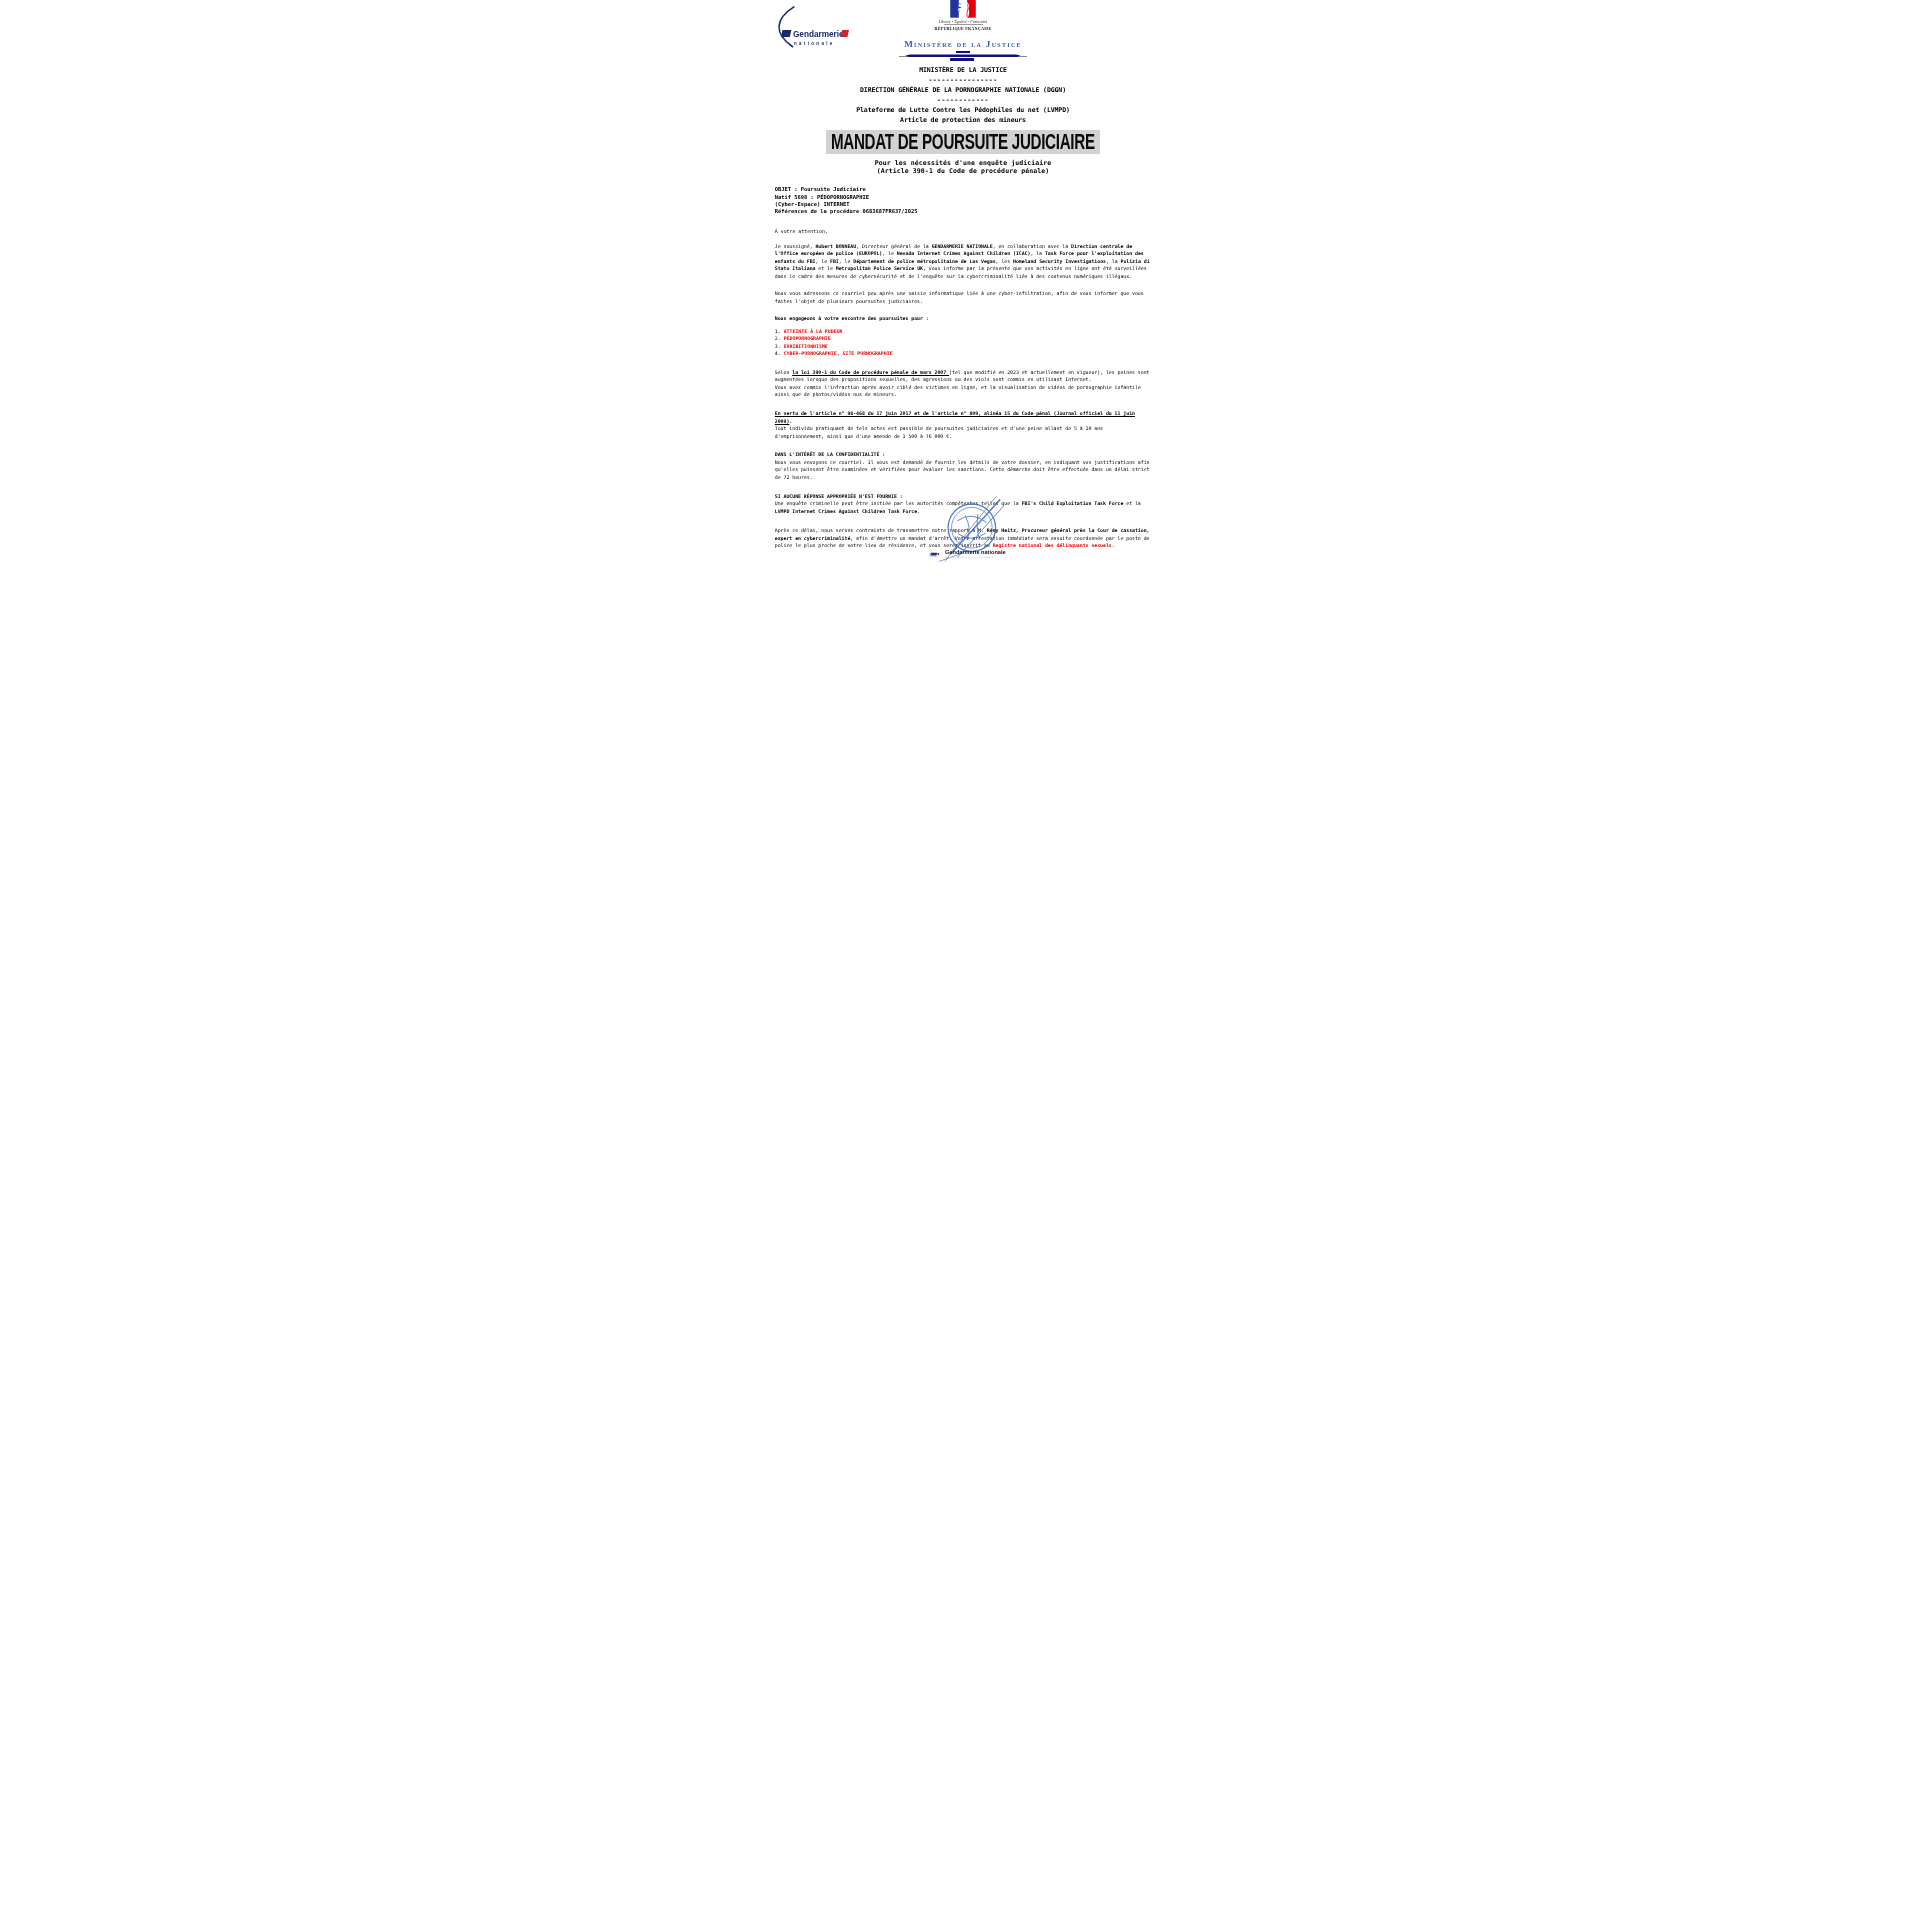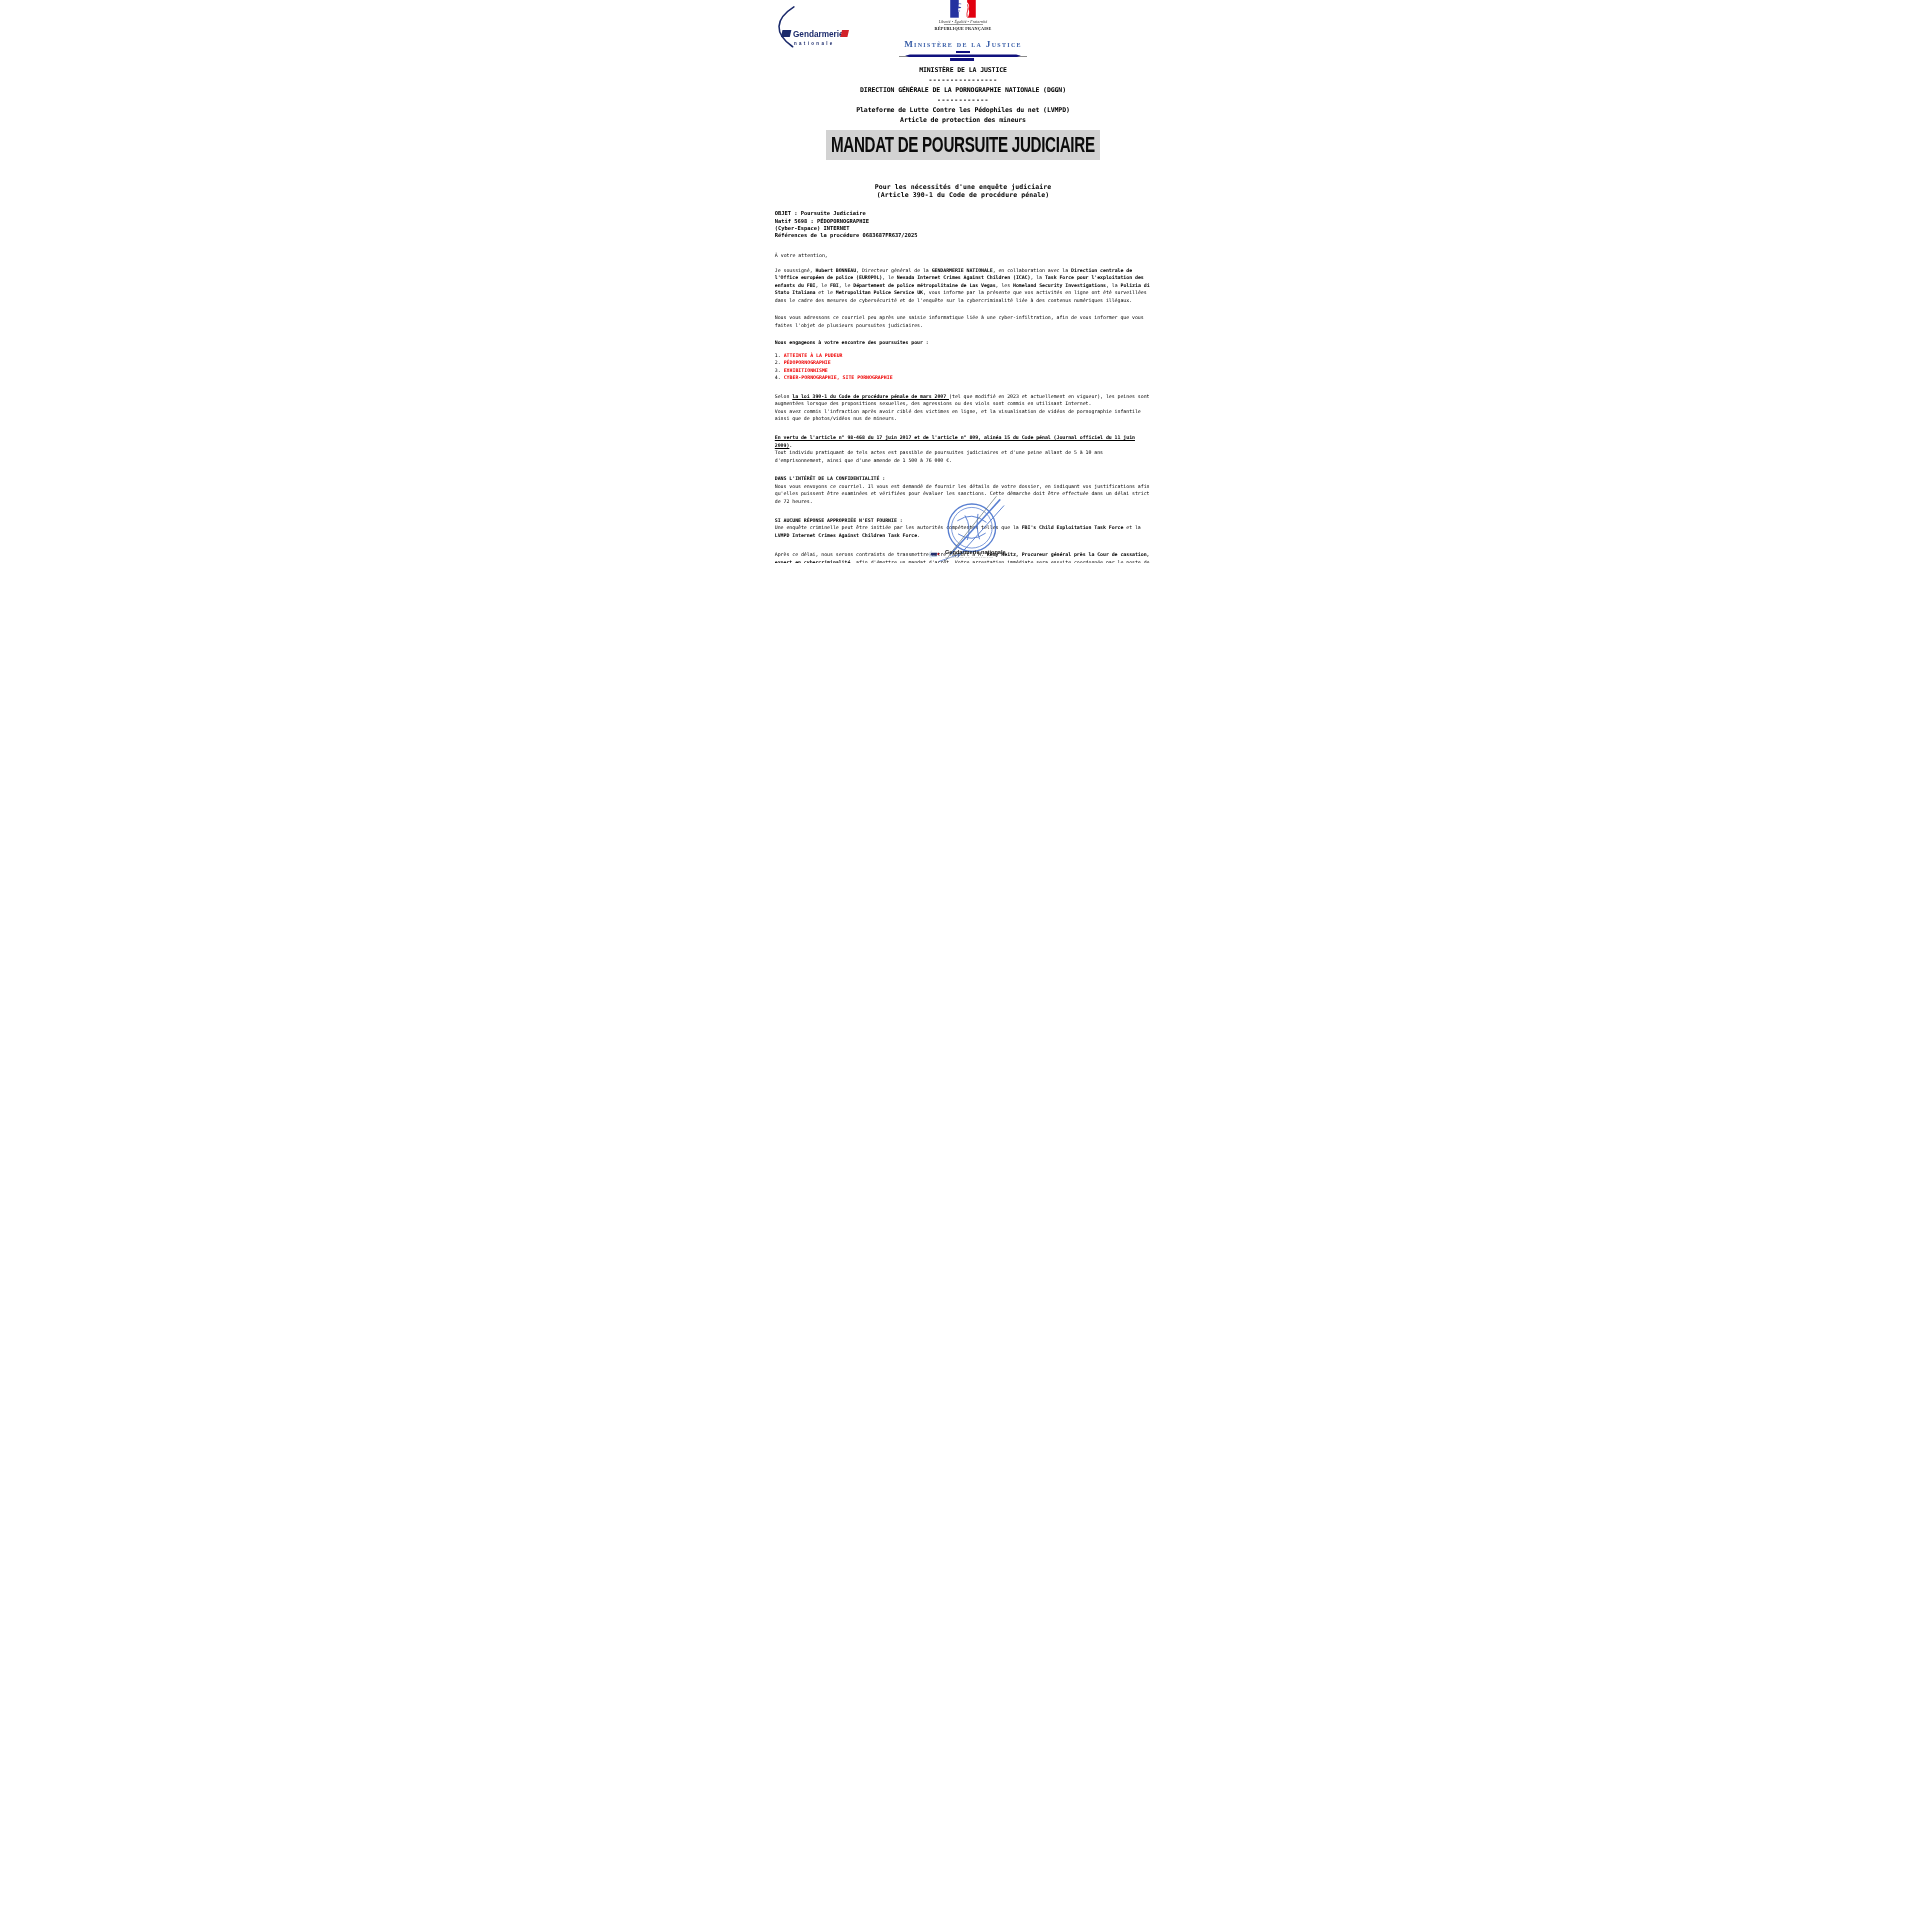--- a/index.html
+++ b/index.html
@@ -36,30 +36,30 @@
     clip-path:polygon(0 50%,4% 0,96% 0,100% 50%,96% 100%,4% 100%);
   }
   .min-sep .t-rect{position:absolute;left:50%;transform:translateX(-50%);top:0;width:14px;height:2.3px;background:#10117e;}
   .min-sep .b-rect{position:absolute;left:50%;transform:translateX(-54%);top:7.3px;width:24px;height:2.7px;background:#10117e;}
   
   .head-lines{margin-top:5.8px;}
   .head-line{font-weight:bold;font-size:6.5px;line-height:7.7px;margin:0 0 2.3px;letter-spacing:-0.1px;}
   .head-line.dashes{letter-spacing:0.4px;}
   
   .title-banner{
-    width:274px;height:30px;margin:5.4px auto 0;background:#d2d2d2;
+    width:274px;height:24px;margin:5.4px auto 0;background:#d2d2d2;
     display:flex;align-items:center;justify-content:center;
   }
   .title-banner .t{
     font-family:"Liberation Sans",sans-serif;font-weight:bold;font-size:19px;
     letter-spacing:-0.4px;white-space:nowrap;
     transform:scale(.8,1.12);transform-origin:center center;color:#0b0b0b;
   }
   .subtitle{font-weight:bold;font-size:6.5px;line-height:8px;text-align:center;letter-spacing:0.1px;}
-  .subtitle.s1{margin-top:23px;}
+  .subtitle.s1{margin-top:5px;}
   
   .content{margin:0 11.6px 0 10.8px;width:376px;}
   .object-block{margin-top:11.6px;font-weight:bold;font-size:5.4px;line-height:7.3px;}
   .salutation{margin-top:12px;font-size:4.9px;}
   .para{font-size:4.9px;line-height:7.5px;letter-spacing:-0.04px;}
   .para .b{font-weight:bold;}
   .para .u{text-decoration:underline;text-decoration-thickness:1px;text-underline-offset:1.2px;}
   .para .red{color:#ee0000;}
   .charges{list-style:none;margin:5.4px 0 0;padding:0;font-size:4.9px;line-height:7.2px;}
   .charges li{margin:0;}

